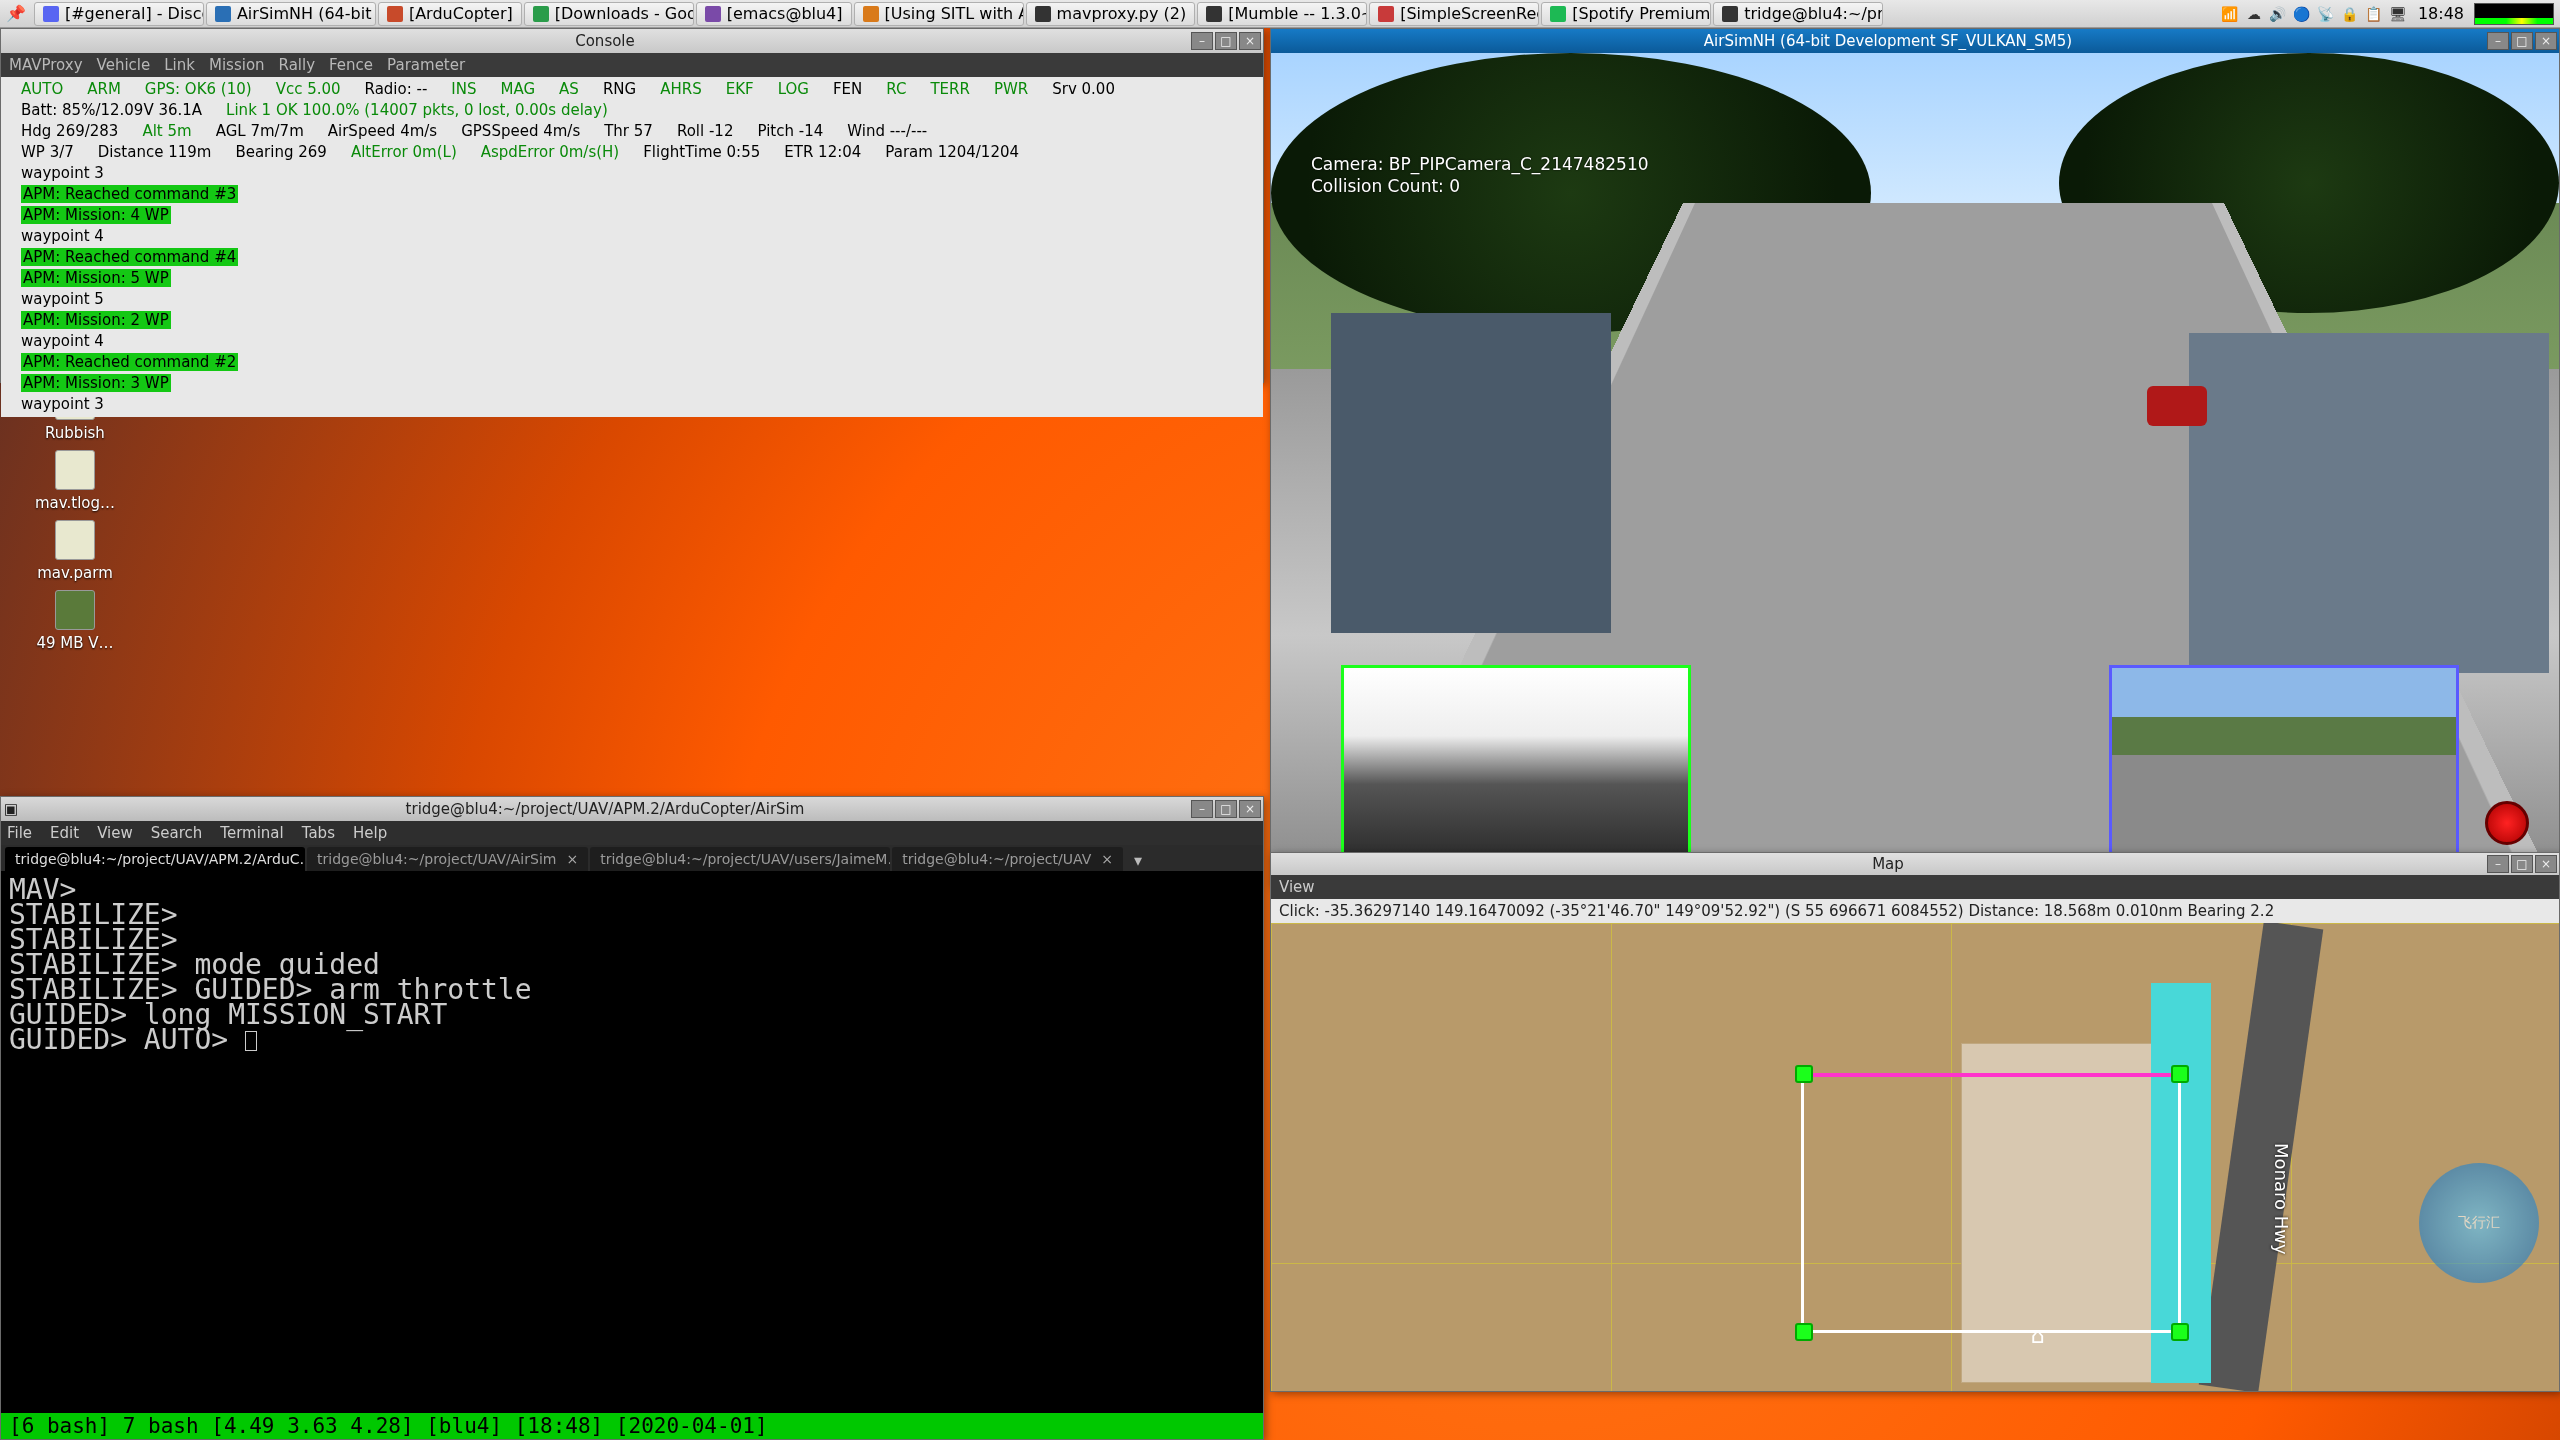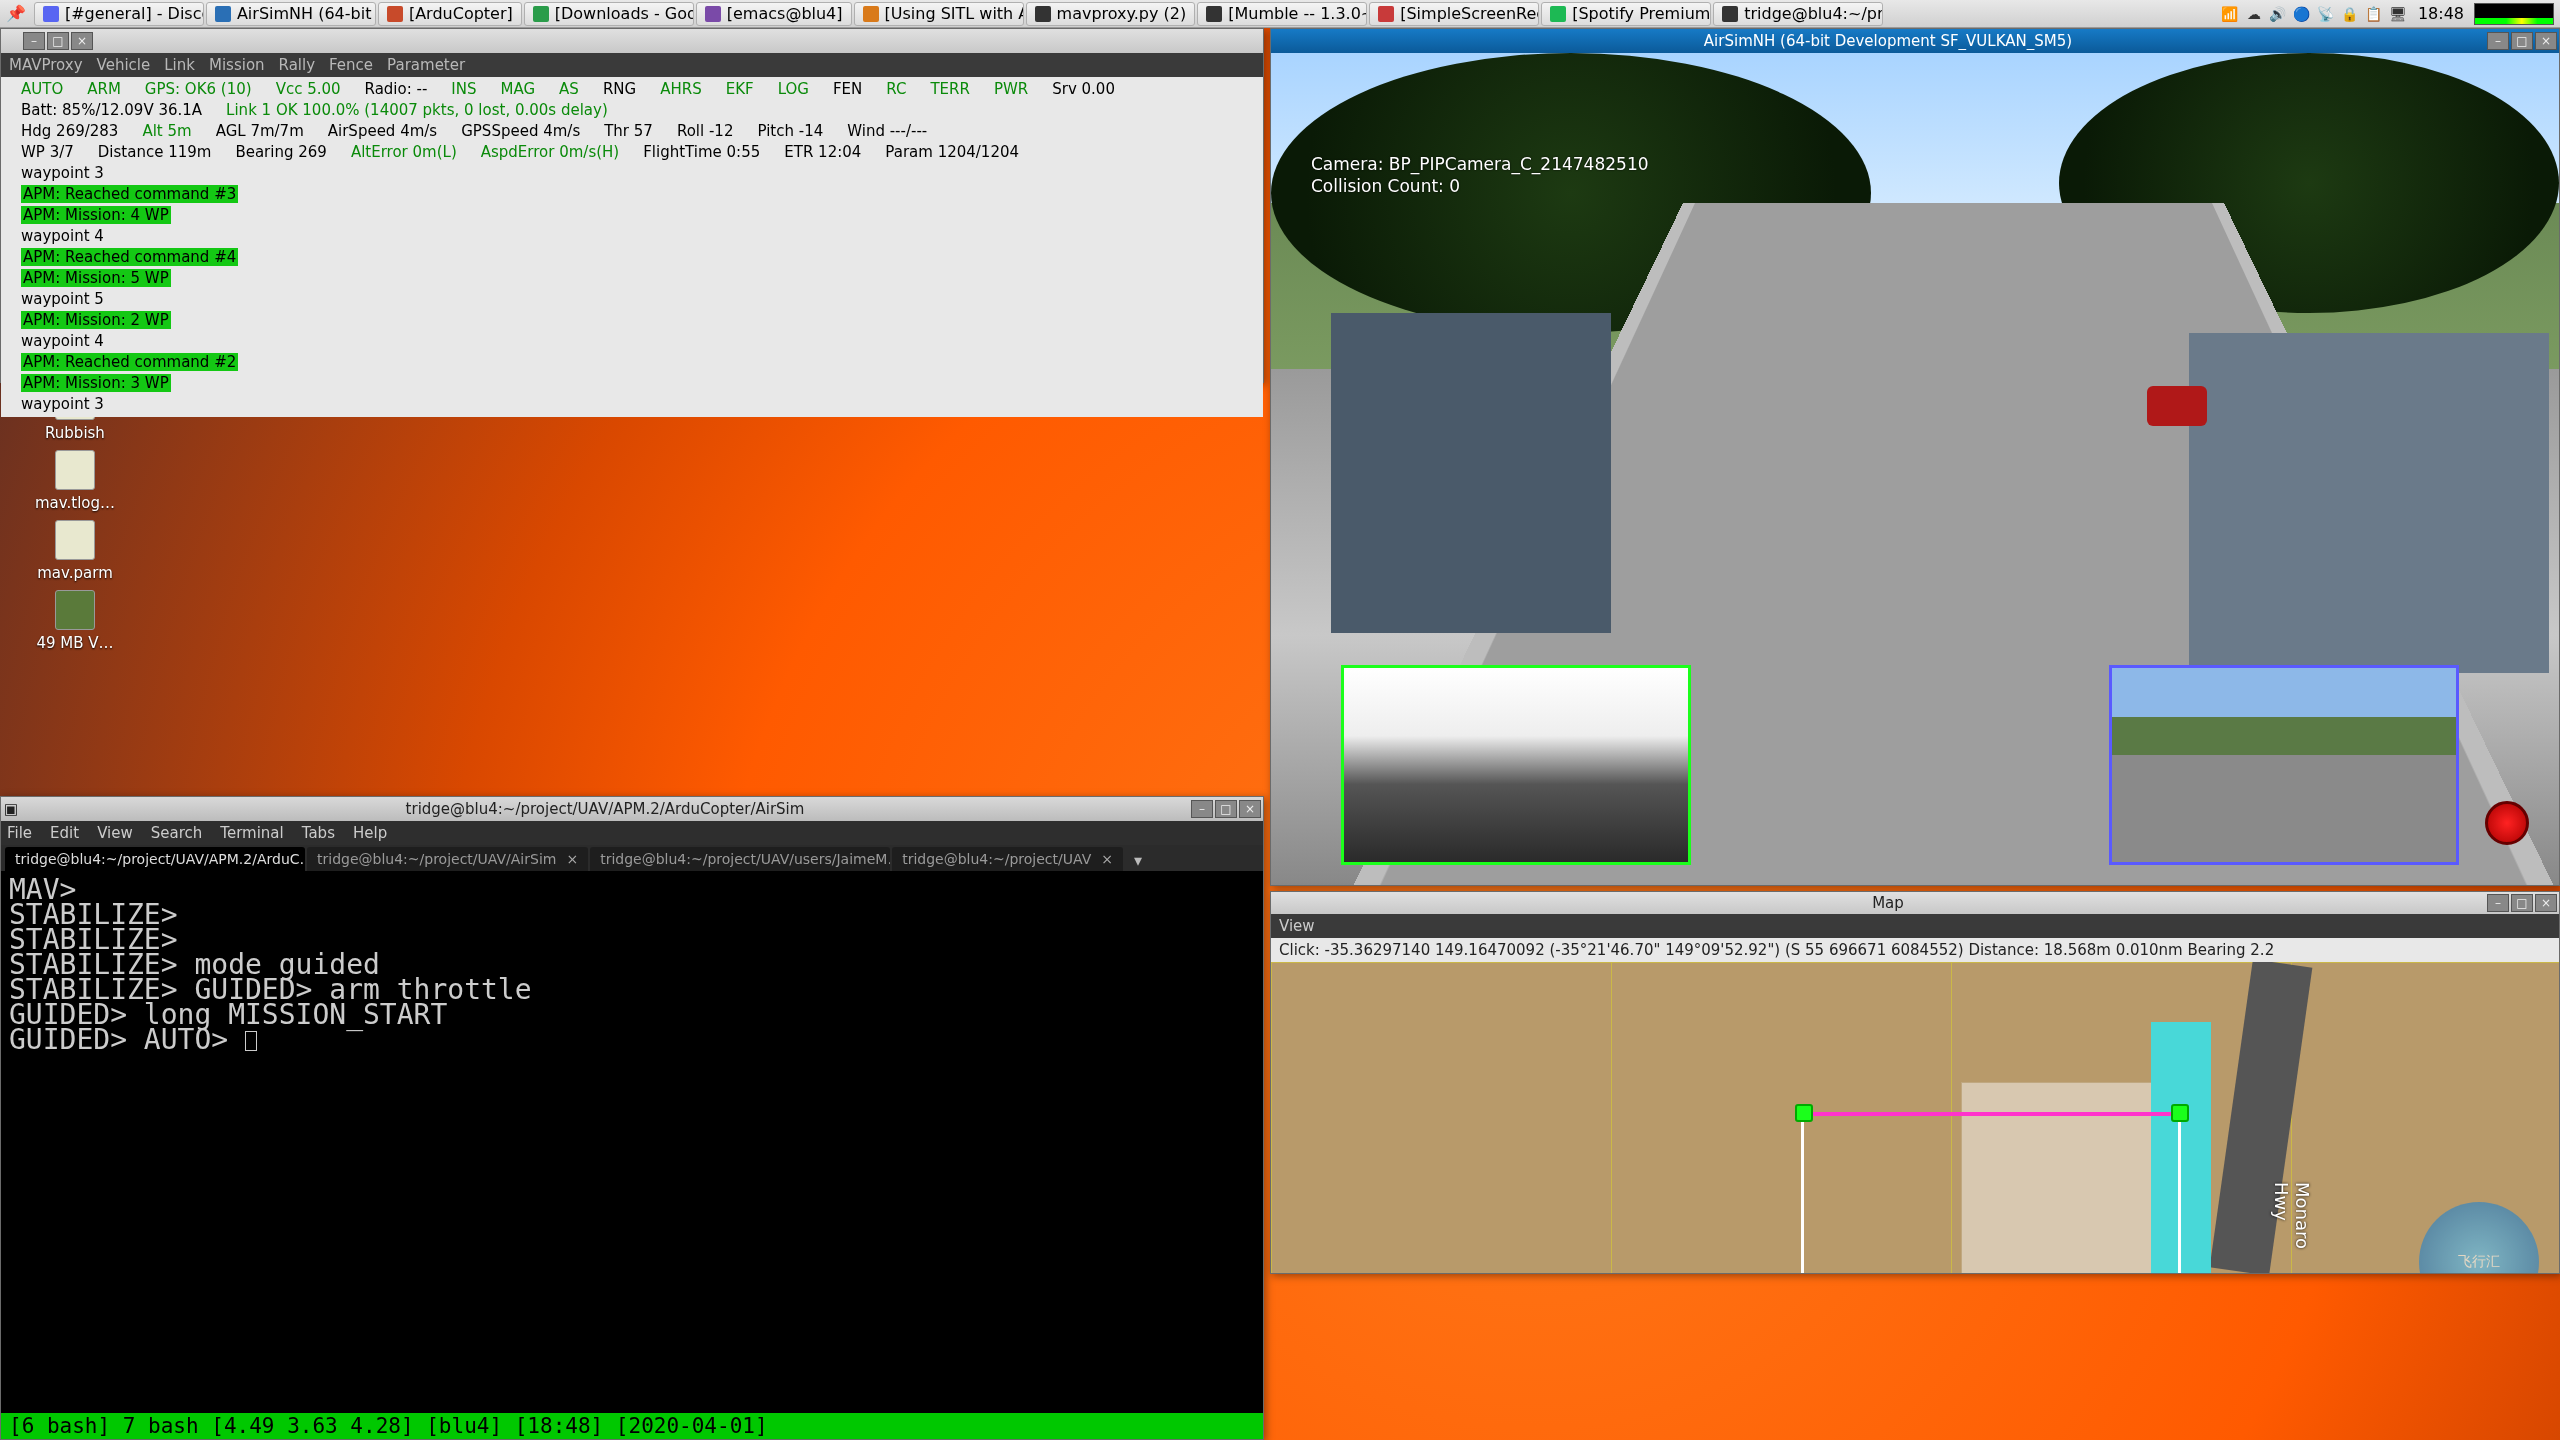--- a/index.html
+++ b/index.html
@@ -52,21 +52,21 @@
 #road{position:absolute;left:32%;top:18%;width:42%;height:82%;background:#9e9e9e;transform:perspective(800px) rotateX(55deg);transform-origin:top;border-left:12px solid #bdbdbd;border-right:12px solid #bdbdbd}
 .house{position:absolute;background:#4a5a6a}
 #car{position:absolute;left:68%;top:40%;width:60px;height:40px;background:#b01818;border-radius:6px}
 .tree{position:absolute;background:radial-gradient(circle,#1d3a12 0,#0a1a06 80%);border-radius:50%}
 #hud{position:absolute;left:40px;top:100px;color:#fff;font-size:17px;text-shadow:0 0 2px #000;line-height:22px}
 .pip{position:absolute;bottom:20px;width:350px;height:200px;border:3px solid}
 #pip1{left:70px;border-color:#1bff1b;background:linear-gradient(#fff 0,#eee 35%,#555 60%,#2a2a2a 100%)}
 #pip2{right:100px;border-color:#5a5aff;background:linear-gradient(#8db8e8 0 25%,#5a7a45 25% 45%,#8a8a8a 45% 100%)}
 #rec{position:absolute;right:30px;bottom:40px;width:44px;height:44px;border-radius:50%;background:radial-gradient(circle,#ff2222 0,#aa0000 100%);border:3px solid #600}
 
-#map{left:1270px;top:891px;width:1290px;height:383px}
+#map{left:1270px;top:852px;width:1290px;height:540px}
 #map .titlebar.light{height:22px}
 #map-menu{height:24px;background:#3a3a3a;color:#ccc;font-size:15px;padding:0 8px;display:flex;align-items:center}
 #map-info{height:24px;background:#e8e8e8;font-size:15px;padding:0 8px;display:flex;align-items:center;color:#222}
 #map-canvas{position:absolute;left:0;top:70px;right:0;bottom:0;background:#b89a6a;overflow:hidden}
 .grid{position:absolute;inset:0;background-image:linear-gradient(#d8cc30 1px,transparent 1px),linear-gradient(90deg,#d8cc30 1px,transparent 1px);background-size:340px 340px;opacity:.6}
 #runway{position:absolute;left:690px;top:120px;width:230px;height:340px;background:#d8c8b0;border:1px solid #c0a880}
 #strip{position:absolute;left:880px;top:60px;width:60px;height:400px;background:#48d8d8}
 #road2{position:absolute;left:960px;top:0;width:60px;height:100%;background:#555;transform:rotate(8deg)}
 #hwylabel{position:absolute;left:1000px;top:220px;color:#fff;font-size:18px;writing-mode:vertical-rl;text-shadow:0 0 3px #000}
 #wp-path{position:absolute;left:530px;top:150px;width:380px;height:260px;border:3px solid #fff}
@@ -81,20 +81,21 @@
 <div id="desktop"></div>
 
 <div class="dicon" style="left:30px;top:380px"><div class="ico"></div><span>Rubbish</span></div>
 <div class="dicon" style="left:30px;top:450px"><div class="ico"></div><span>mav.tlog…</span></div>
 <div class="dicon" style="left:30px;top:520px"><div class="ico"></div><span>mav.parm</span></div>
 <div class="dicon" style="left:30px;top:590px"><div class="ico" style="background:#5a7a3a"></div><span>49 MB V…</span></div>
 
 <div id="console" class="win">
  <div class="titlebar light">
   <span style="width:20px"></span>
+  <span class="title-txt">Console</span>
   <div class="win-ctl">
         <span>–</span>
         <span>□</span>
         <span>×</span>
       </div>
  </div>
  <div class="toolbar">
   <span>MAVProxy</span>
   <span>Vehicle</span>
   <span>Link</span>

